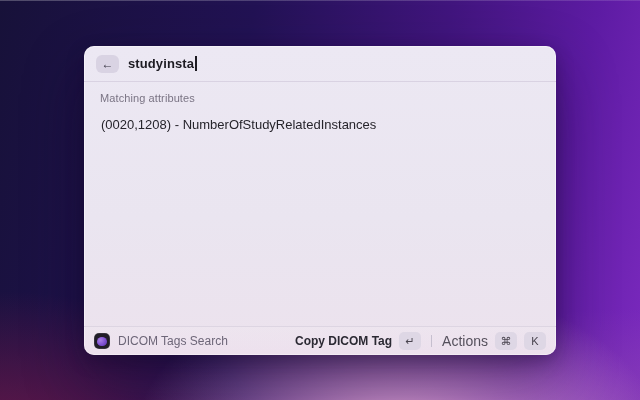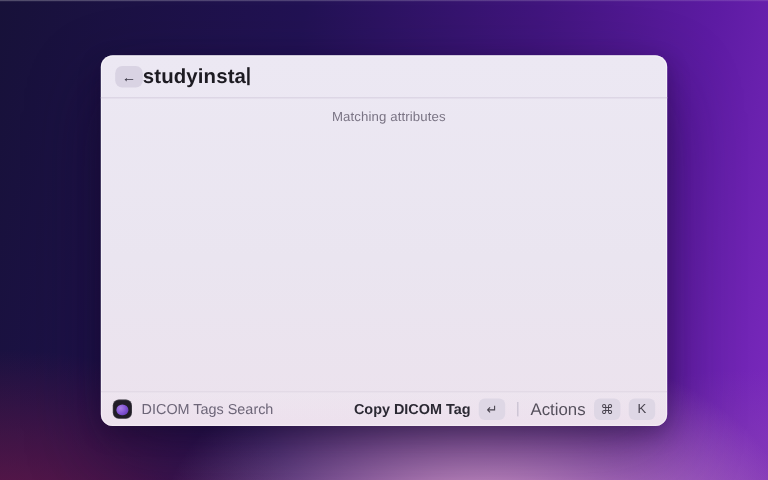--- a/index.html
+++ b/index.html
@@ -36,30 +36,31 @@
     border-bottom: 1px solid #d9d2e2;
   }
   .back-pill {
     width: 23px; height: 18px; border-radius: 6px;
     background: #d9d3e3;
     display: flex; align-items: center; justify-content: center;
     font-size: 12px; color: #353240; cursor: pointer;
     flex: 0 0 auto;
   }
   .search-text {
-    font-size: 17px; font-weight: 600; color: #1d1b22;
+    margin-left: 9px;
+    font-size: 13px; font-weight: 600; color: #1d1b22;
     letter-spacing: 0.1px;
     display: flex; align-items: center;
   }
   .caret {
     display: inline-block; width: 1.5px; height: 15px;
     background: #1d1b22; margin-left: 1px;
   }
 
-  .list-body { flex: 1 1 auto; padding: 6px 0 0 8px; display: flex; flex-direction: column; text-align: center; }
+  .list-body { flex: 1 1 auto; padding: 6px 0 0 8px; display: flex; flex-direction: column; }
   .section-header {
     font-size: 11px; font-weight: 500; color: #7a7484;
     margin: 4px 8px 7px 8px; letter-spacing: 0.1px;
   }
   .row {
     height: 26px; border-radius: 8px;
     display: flex; align-items: center;
     padding: 0 9px; margin-bottom: 2px;
     font-size: 13px; font-weight: 500; color: #26242b;
     cursor: pointer;
@@ -112,20 +113,23 @@
     <div class="search-text">
       <span>studyinsta</span>
       <span class="caret"></span>
     </div>
   </div>
 
   <div class="list-body">
     <div class="section-header">Matching attributes</div>
 
 
+    <div class="row">
+      <span>(0020,1208) - NumberOfStudyRelatedInstances</span>
+    </div>
   </div>
 
   <div class="footer">
     <div class="app-chip">
       <div class="app-icon">
         <div class="blob"></div>
       </div>
       <span class="app-name">DICOM Tags Search</span>
     </div>
 

